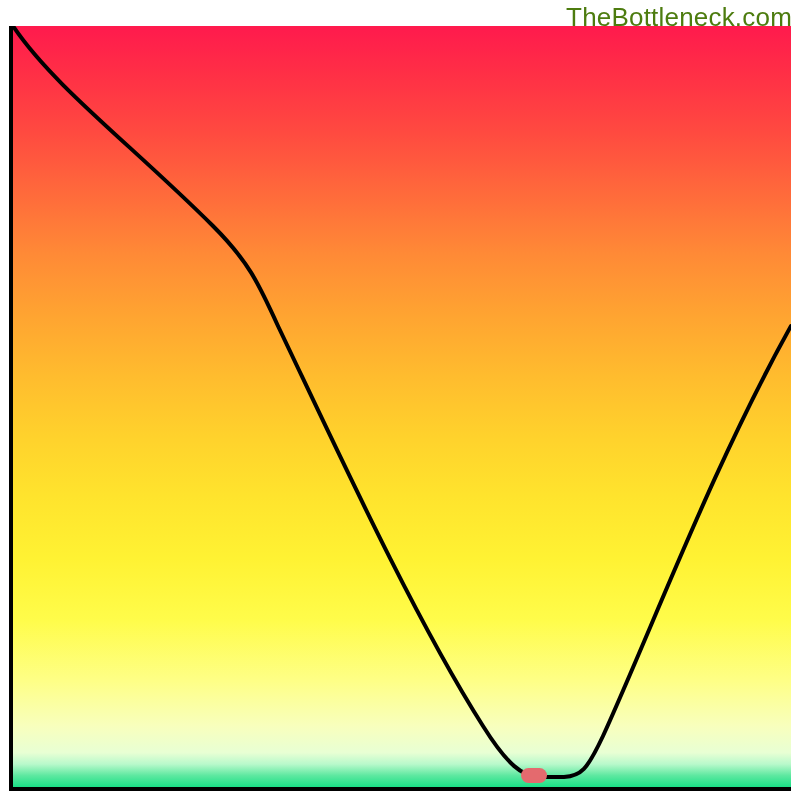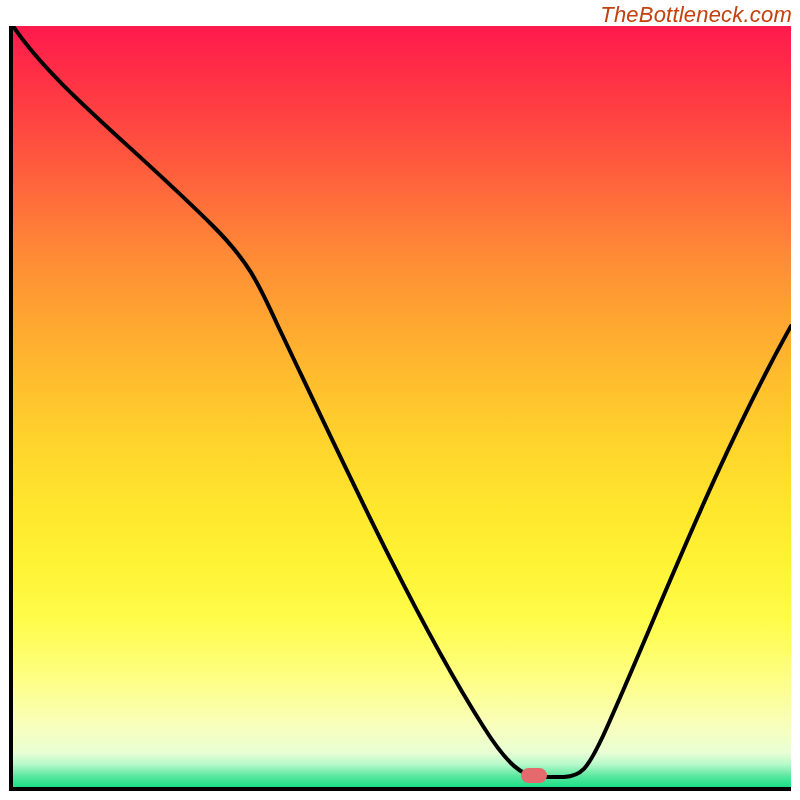--- a/index.html
+++ b/index.html
@@ -8,26 +8,25 @@
     height: 800px;
     background: #ffffff;
     font-family: Arial, Helvetica, sans-serif;
     position: relative;
     overflow: hidden;
   }
   .watermark {
     position: absolute;
     top: 2px;
     right: 8px;
-    font-size: 22px;
+    font-size: 26px;
     font-weight: 500;
-    color: #c2410c;
+    color: #4d7c0f;
     letter-spacing: 0.2px;
     z-index: 10;
-    font-style: italic;
   }
   .chart-frame {
     position: absolute;
     left: 9px;
     top: 26px;
     width: 782px;
     height: 765px;
     border: 4px solid #000000;
     border-top: none;
     border-right: none;

